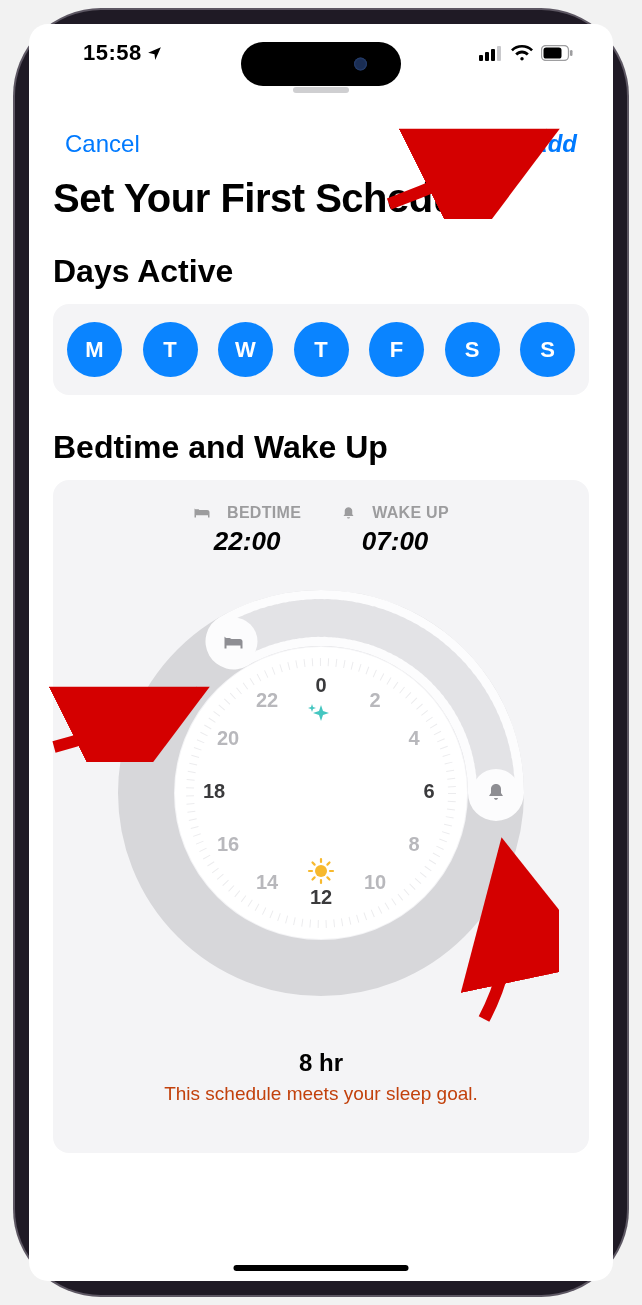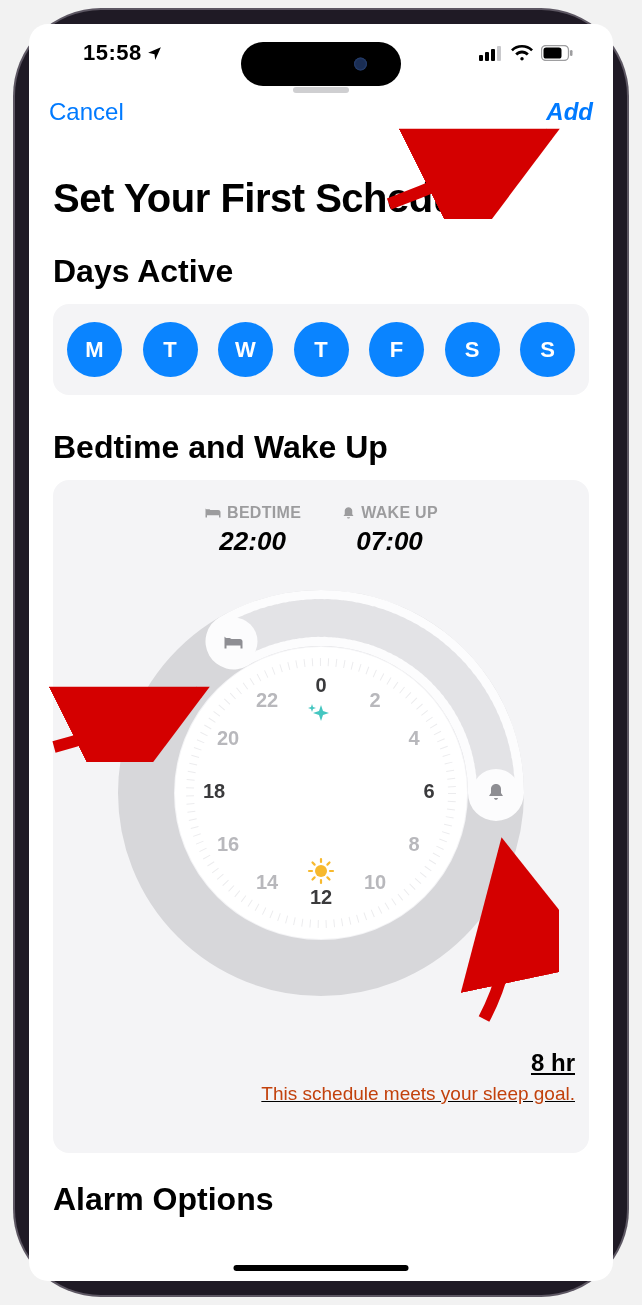--- a/index.html
+++ b/index.html
@@ -12,40 +12,40 @@
   .status .time { font-size:22px; letter-spacing:0.5px; display:flex; align-items:center; gap:4px;}
   .status .icons { display:flex; align-items:center; gap:8px; }
   .status svg { display:block; }
   
   .island { position:absolute; top:18px; left:50%; transform:translateX(-50%); width:160px; height:44px; background:#000; border-radius:30px; }
   .island::after { content:""; position:absolute; right:34px; top:50%; transform:translateY(-50%); width:13px; height:13px; border-radius:50%; background:#1a2d53; box-shadow:inset 0 0 2px #3c5c9c; }
   
   .grab { height:16px; display:flex; justify-content:center; align-items:center;}
   .grab span{ width:56px; height:6px; background:#cfcfd1; border-radius:4px;}
   
-  .nav { height:60px; display:flex; justify-content:space-between; align-items:flex-start; padding:0 20px;}
+  .nav { height:60px; display:flex; justify-content:space-between; align-items:flex-end; padding:0 36px;}
   .nav button { background:none; border:none; font-size:24px; color:#007aff; cursor:pointer;}
   .nav .add { font-weight:600;font-style:italic; }
   
   .content { padding:10px 24px 0;}
   h1.page-title { font-size:40px; font-weight:800; letter-spacing:-0.5px; margin:8px 0 32px;}
   h2.section-title { font-size:32px; font-weight:700; margin-bottom:14px;}
   
   .card { background:#f4f4f6; border-radius:16px; padding:18px 14px; }
   .days-card { display:flex; justify-content:space-between; }
   .day-pill { width:55px; height:55px; border-radius:50%; background:#0a84ff; color:#fff; font-size:22px; font-weight:700; display:flex; align-items:center; justify-content:center; cursor:pointer;}
   
   .dial-section { margin-top:34px; }
   .dial-card { padding-top:24px; }
   .dial-header { display:flex; justify-content:center; gap:40px; margin-bottom:16px;}
   .dial-header .col { text-align:center; }
-  .dial-header .lbl { font-size:16px; font-weight:600; color:#9c9c9e; display:flex; align-items:center; justify-content:center; gap:5px; letter-spacing:0.3px;}
+  .dial-header .lbl { font-size:16px; font-weight:600; color:#9c9c9e; display:flex; align-items:center; justify-content:center; gap:16px; letter-spacing:0.3px;}
   .dial-header .val { font-size:26px; font-weight:800; margin-top:4px;font-style:italic;}
   .dial-wrap { display:flex; justify-content:center; padding:10px 0; position:relative;}
-  .dial-footer { text-align:right; padding:36px 0 30px;text-decoration:underline;}
+  .dial-footer { text-align:center; padding:36px 0 30px;}
   .dial-footer .dur { font-size:24px; font-weight:700; }
   .dial-footer .msg { font-size:19px; color:#c2410c; margin-top:6px;}
   .alarm-section { margin-top:28px; }
   
   .home-ind { position:absolute; bottom:10px; left:50%; transform:translateX(-50%); width:175px; height:6px; background:#000; border-radius:4px;}
   
   .dial-svg text { font-family:inherit; }
   
   .arrow { position:absolute; pointer-events:none; }
 </style>
@@ -191,23 +191,20 @@
             </svg>
           </div>
 
           <div class="dial-footer">
             <div class="dur">8 hr</div>
             <div class="msg">This schedule meets your sleep goal.</div>
           </div>
         </div>
       </div>
 
-      <div class="alarm-section">
-        <h2 class="section-title">Alarm Options</h2>
-      </div>
     </div>
 
     <svg class="arrow" style="top:95px;left:350px" width="200" height="100" viewBox="0 0 200 100">
       <defs>
           <marker id="ah1" markerWidth="14" markerHeight="14" refX="11" refY="6" orient="auto">
             <path d="M0 0 L12 6 L0 12 Z" fill="#d40000"></path>
           </marker>
         </defs>
       <path d="M10 85 Q90 55 170 15" fill="none" stroke="#d40000" stroke-width="12" marker-end="url(#ah1)"></path>
     </svg>

